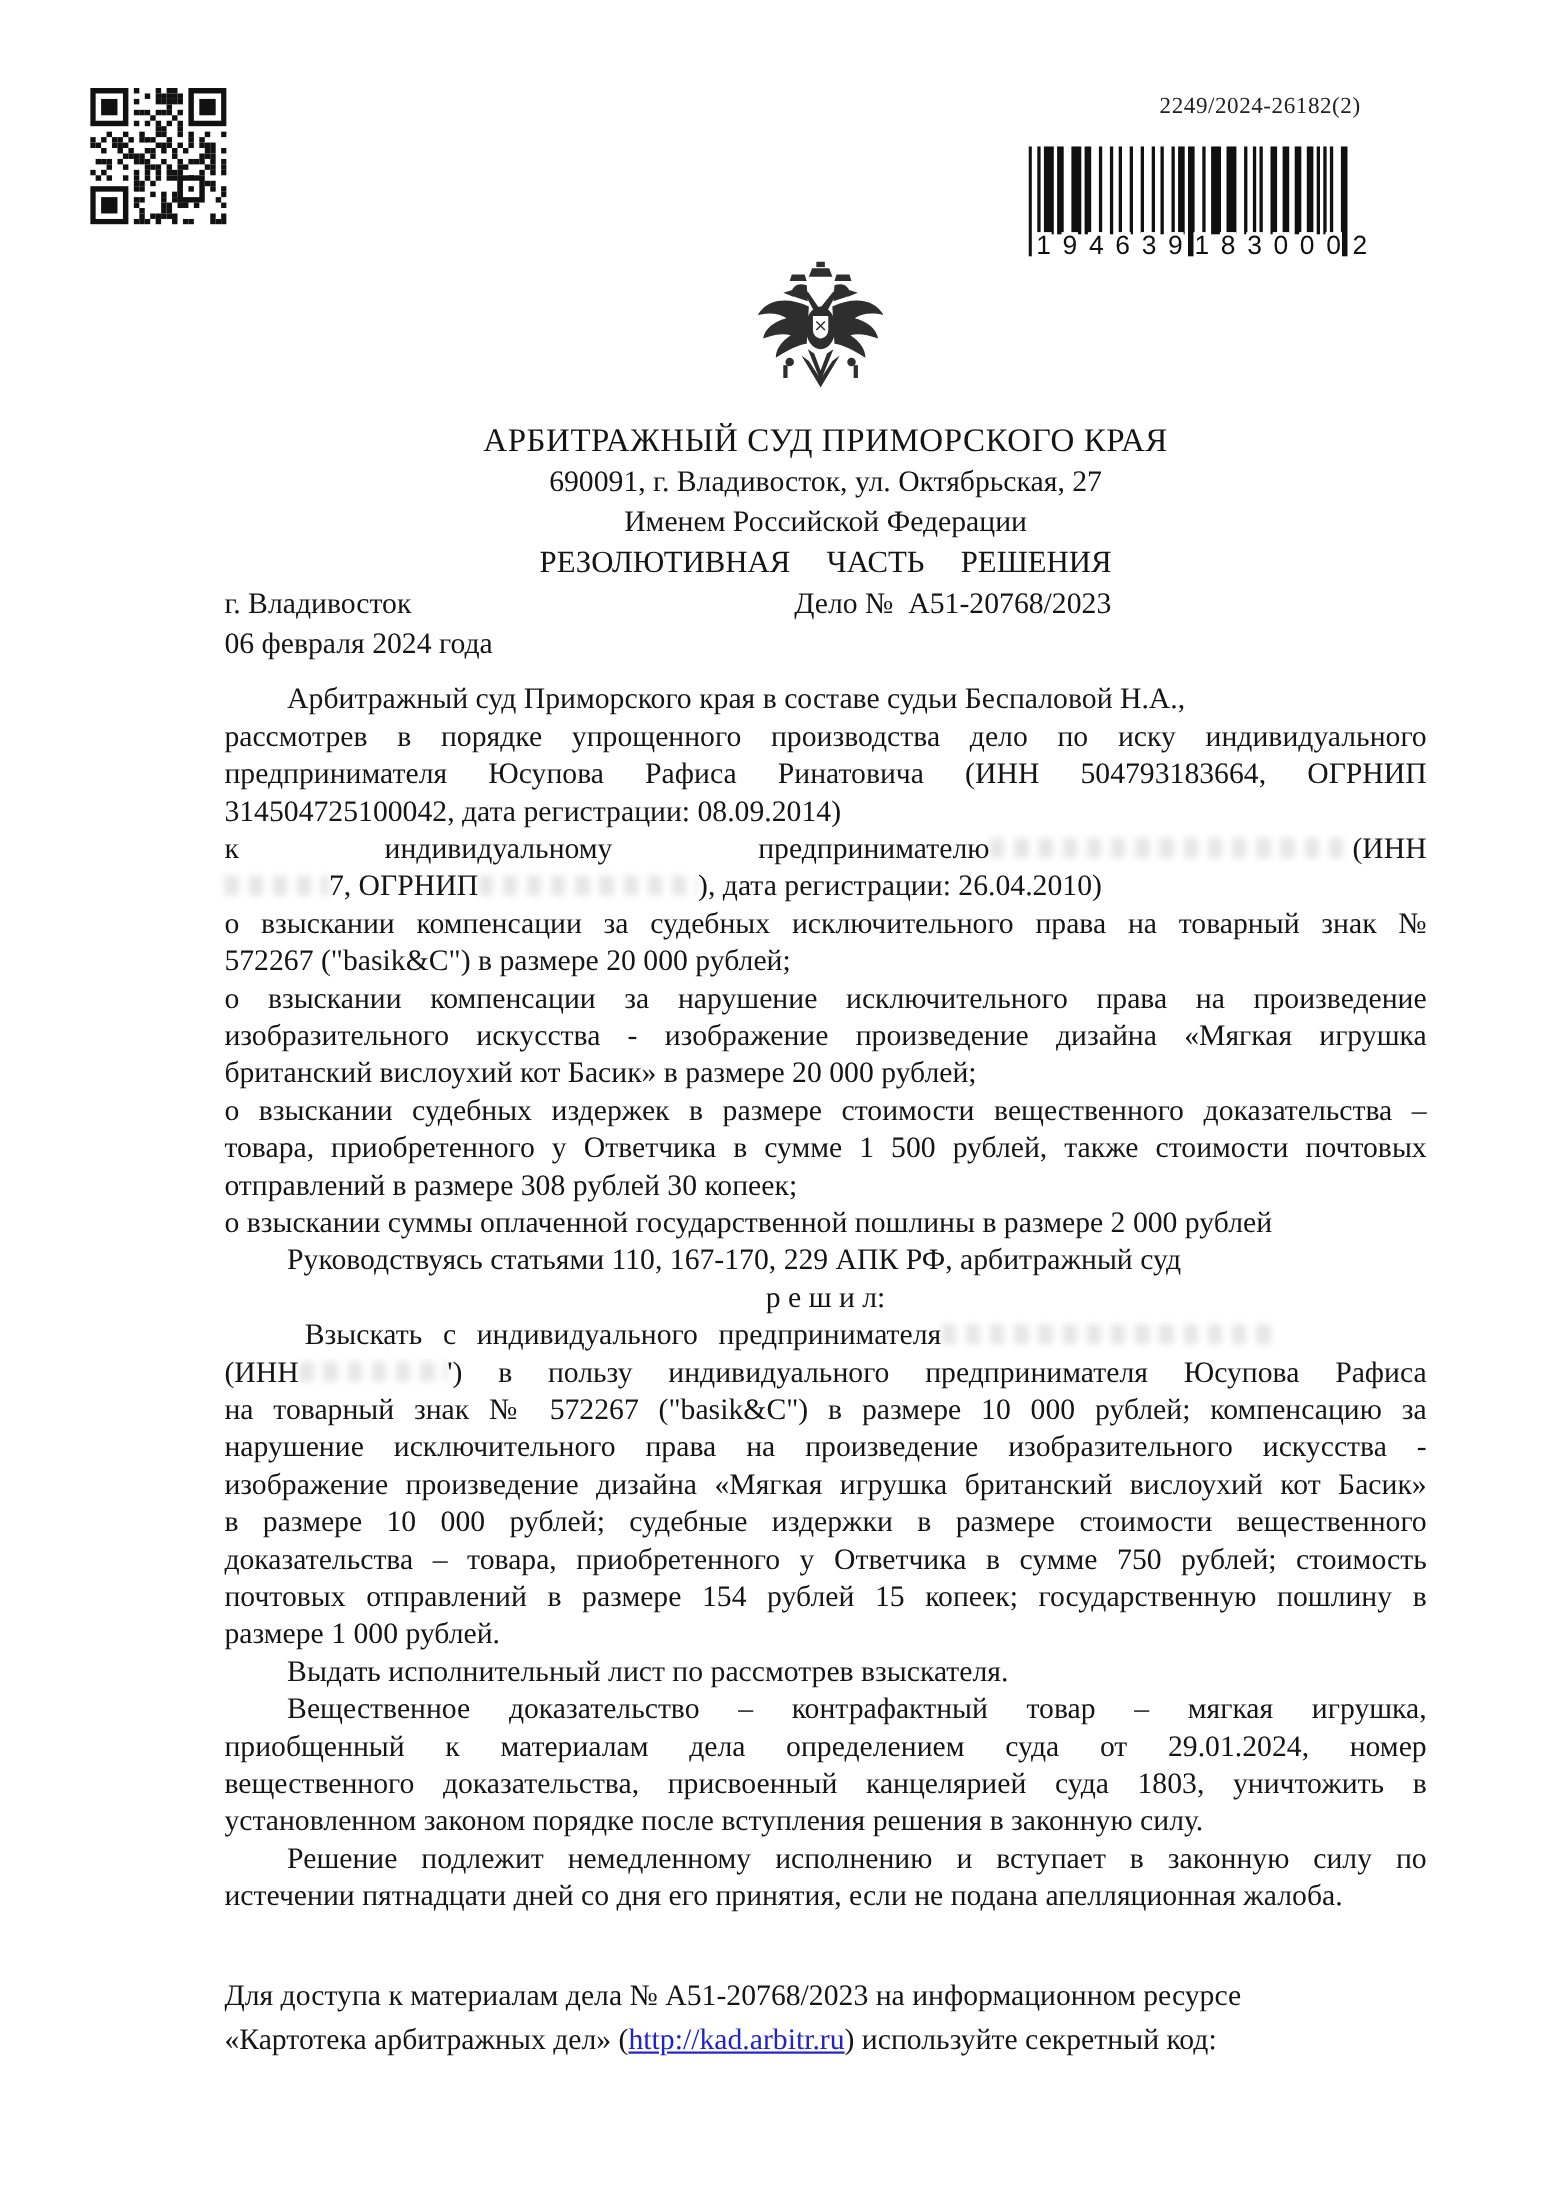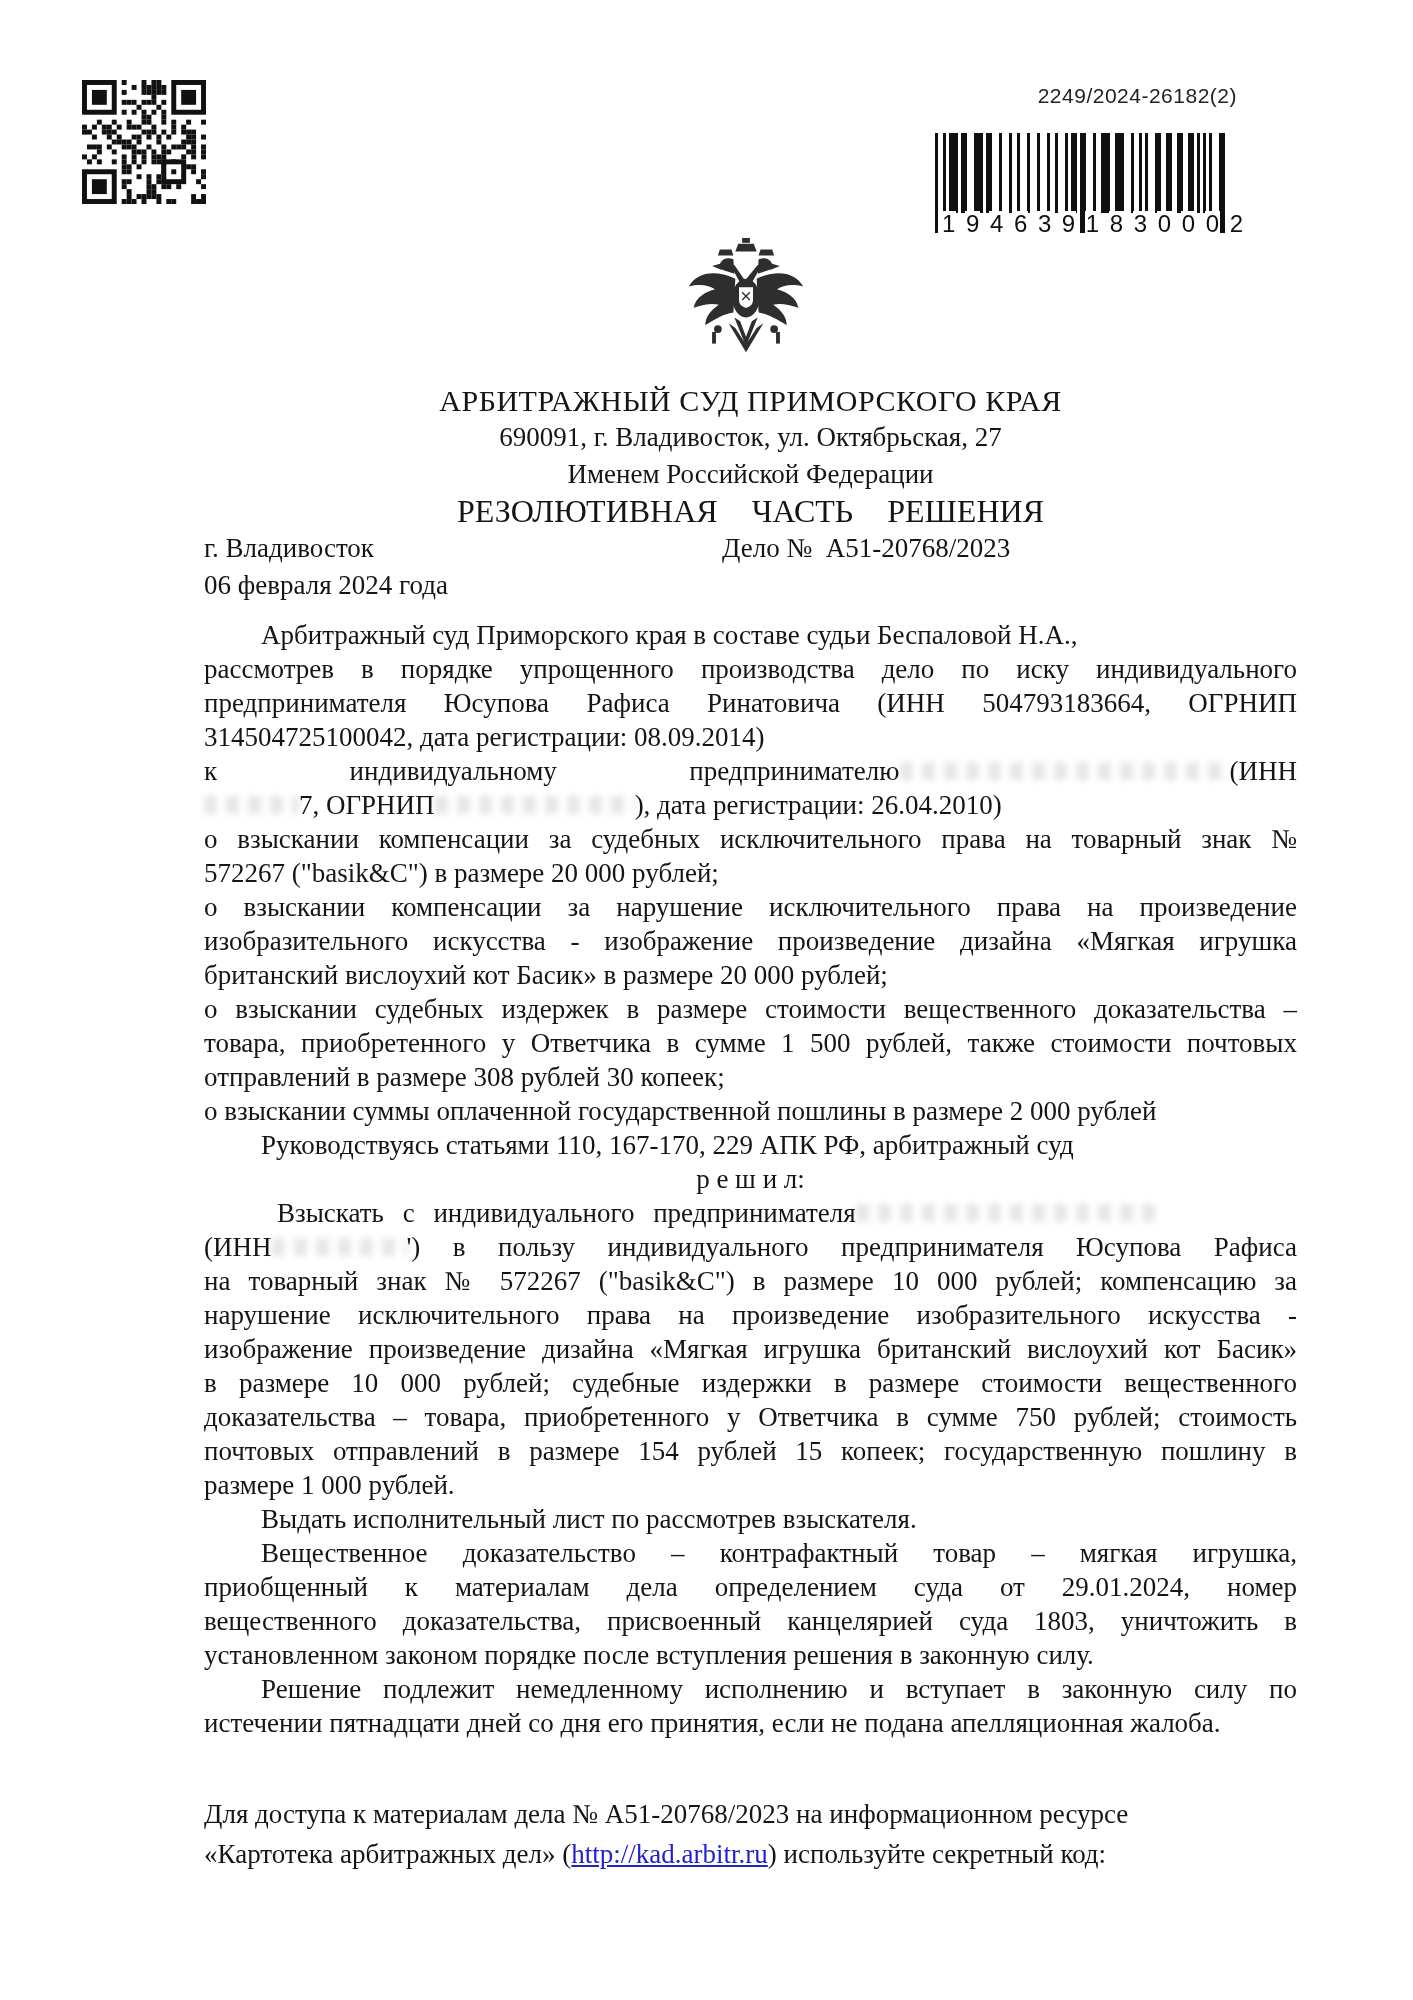--- a/index.html
+++ b/index.html
@@ -6,41 +6,41 @@
   .page{
     position:relative;width:1413px;height:2000px;margin:0 auto;
     background:#ffffff;overflow:hidden;
     font-family:"Liberation Serif","DejaVu Serif",serif;
     color:#151515;
   }
   
   .qr{position:absolute;left:82px;top:80px;width:124px;height:124px;}
   .docnum{
     position:absolute;top:84px;right:176px;
-    font-family:Liberation Sans, sans-serif;
+    font-family:Liberation Serif, serif;
     font-size:21px;color:#222;letter-spacing:.5px;
   }
   .barcode{position:absolute;left:935px;top:133px;width:315px;height:104px;}
   .bars{position:relative;display:flex;align-items:flex-start;height:104px;overflow:hidden;}
   .bars .b{background:#101010;height:80px;flex:0 0 auto;}
   .bars .b.tall{height:100px;}
   .bcdigits{
     position:absolute;left:6px;right:6px;top:78px;height:26px;
     display:flex;justify-content:space-between;
     background:transparent;
     font-family:"Liberation Sans","DejaVu Sans",sans-serif;
     font-size:24px;color:#101010;line-height:26px;
   }
   .bcdigits span{background:#fff;padding:0 1px;}
   .eagle{position:absolute;left:683px;top:234px;width:126px;height:132px;}
   
   .content{position:absolute;left:204px;top:382px;width:1093px;}
   .hdr{text-align:center;line-height:37px;font-size:27px;}
   .hdr .court{font-size:30px;letter-spacing:.5px;}
-  .hdr .doctype{font-size:32px;word-spacing:26px;}
+  .hdr .doctype{font-size:28px;word-spacing:26px;}
   .caserow{position:relative;text-align:left;height:37px;}
   .caserow .case{position:absolute;left:518px;top:0;white-space:pre;}
   .daterow{text-align:left;height:37px;}
   .bodytext{margin-top:14px;font-size:27px;line-height:34px;}
   .para{margin:0;}
   .ln{display:block;}
   .ln.just{text-align:justify;text-align-last:justify;}
   .ln.left{text-align:left;text-align-last:left;}
   .ln.center{text-align:center;text-align-last:center;}
   .ln.first-indent{padding-left:57px;}

